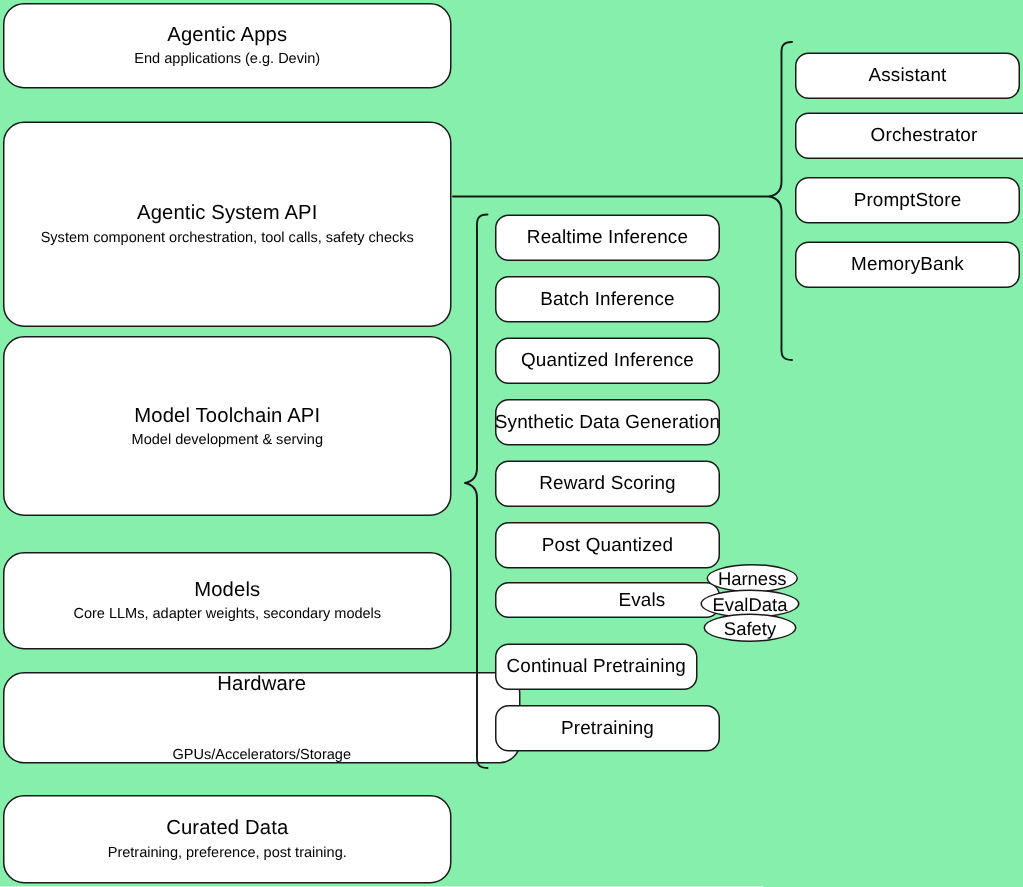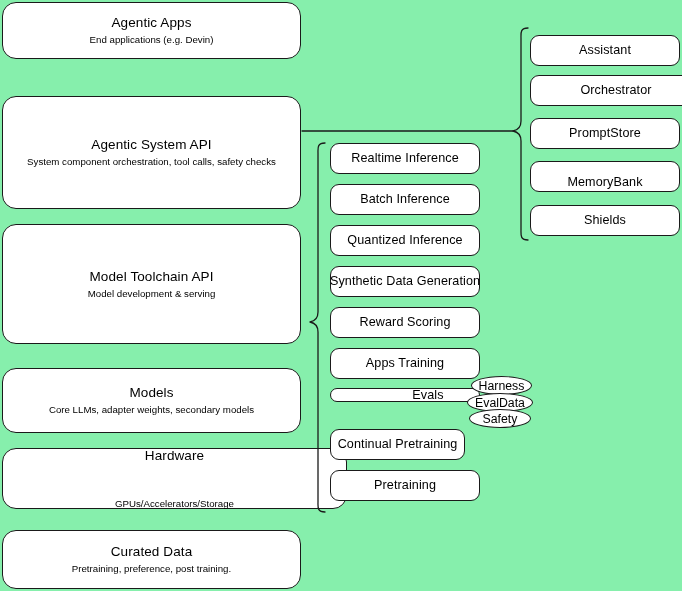--- a/index.html
+++ b/index.html
@@ -94,21 +94,21 @@
 </head>
 <body>
 
 <div id="canvas">
 
   <div class="node layer" style="left:2px; top:2px; width:299px; height:57px;">
     <div class="title">Agentic Apps</div>
     <div class="subtitle">End applications (e.g. Devin)</div>
   </div>
 
-  <div class="node layer" style="left:2px; top:96px; width:299px; height:113px;align-items:center;">
+  <div class="node layer" style="left:2px; top:81px; width:299px; height:137px;align-items:center;">
     <div class="title">Agentic System API</div>
     <div class="subtitle">System component orchestration, tool calls, safety checks</div>
   </div>
 
   <div class="node layer" style="left:2px; top:224px; width:299px; height:120px;">
     <div class="title">Model Toolchain API</div>
     <div class="subtitle">Model development &amp; serving</div>
   </div>
 
   <div class="node layer" style="left:2px; top:368px; width:299px; height:65px;">
@@ -135,23 +135,23 @@
   <div class="node chip" style="left:330px; top:225px; width:150px; height:31px;">
     <div class="title">Quantized Inference</div>
   </div>
   <div class="node chip" style="left:330px; top:266px; width:150px; height:31px;">
     <div class="title">Synthetic Data Generation</div>
   </div>
   <div class="node chip" style="left:330px; top:307px; width:150px; height:31px;">
     <div class="title">Reward Scoring</div>
   </div>
   <div class="node chip" style="left:330px; top:348px; width:150px; height:31px;">
-    <div class="title">Apps Training</div>
-  </div>
-  <div class="node chip" style="left:330px; top:388px; width:150px; height:14px;padding-left:46px;">
+    <div class="title">Post Quantized</div>
+  </div>
+  <div class="node chip" style="left:330px; top:388px; width:150px; height:24px;padding-left:46px;">
     <div class="title">Evals</div>
   </div>
   <div class="node chip" style="left:330px; top:429px; width:135px; height:31px;">
     <div class="title">Continual Pretraining</div>
   </div>
   <div class="node chip" style="left:330px; top:470px; width:150px; height:31px;">
     <div class="title">Pretraining</div>
   </div>
 
   <div class="pill" style="left:471px; top:376px; width:61px; height:19px;">
@@ -166,25 +166,22 @@
 
   <div class="node chip" style="left:530px; top:35px; width:150px; height:31px;">
     <div class="title">Assistant</div>
   </div>
   <div class="node chip" style="left:530px; top:75px; width:172px; height:31px;">
     <div class="title">Orchestrator</div>
   </div>
   <div class="node chip" style="left:530px; top:118px; width:150px; height:31px;">
     <div class="title">PromptStore</div>
   </div>
-  <div class="node chip" style="left:530px; top:161px; width:150px; height:31px;justify-content:flex-end;">
+  <div class="node chip" style="left:530px; top:161px; width:150px; height:31px;">
     <div class="title">MemoryBank</div>
-  </div>
-  <div class="node chip" style="left:530px; top:205px; width:150px; height:31px;">
-    <div class="title">Shields</div>
   </div>
 
   <svg id="wires" viewBox="0 0 682 591">
 
     <path d="M 302,131 L 513,131"></path>
 
     <path d="M 528,28
              C 520,28 521,33 521,38
              L 521,121
              C 521,127 518,130 513,131

